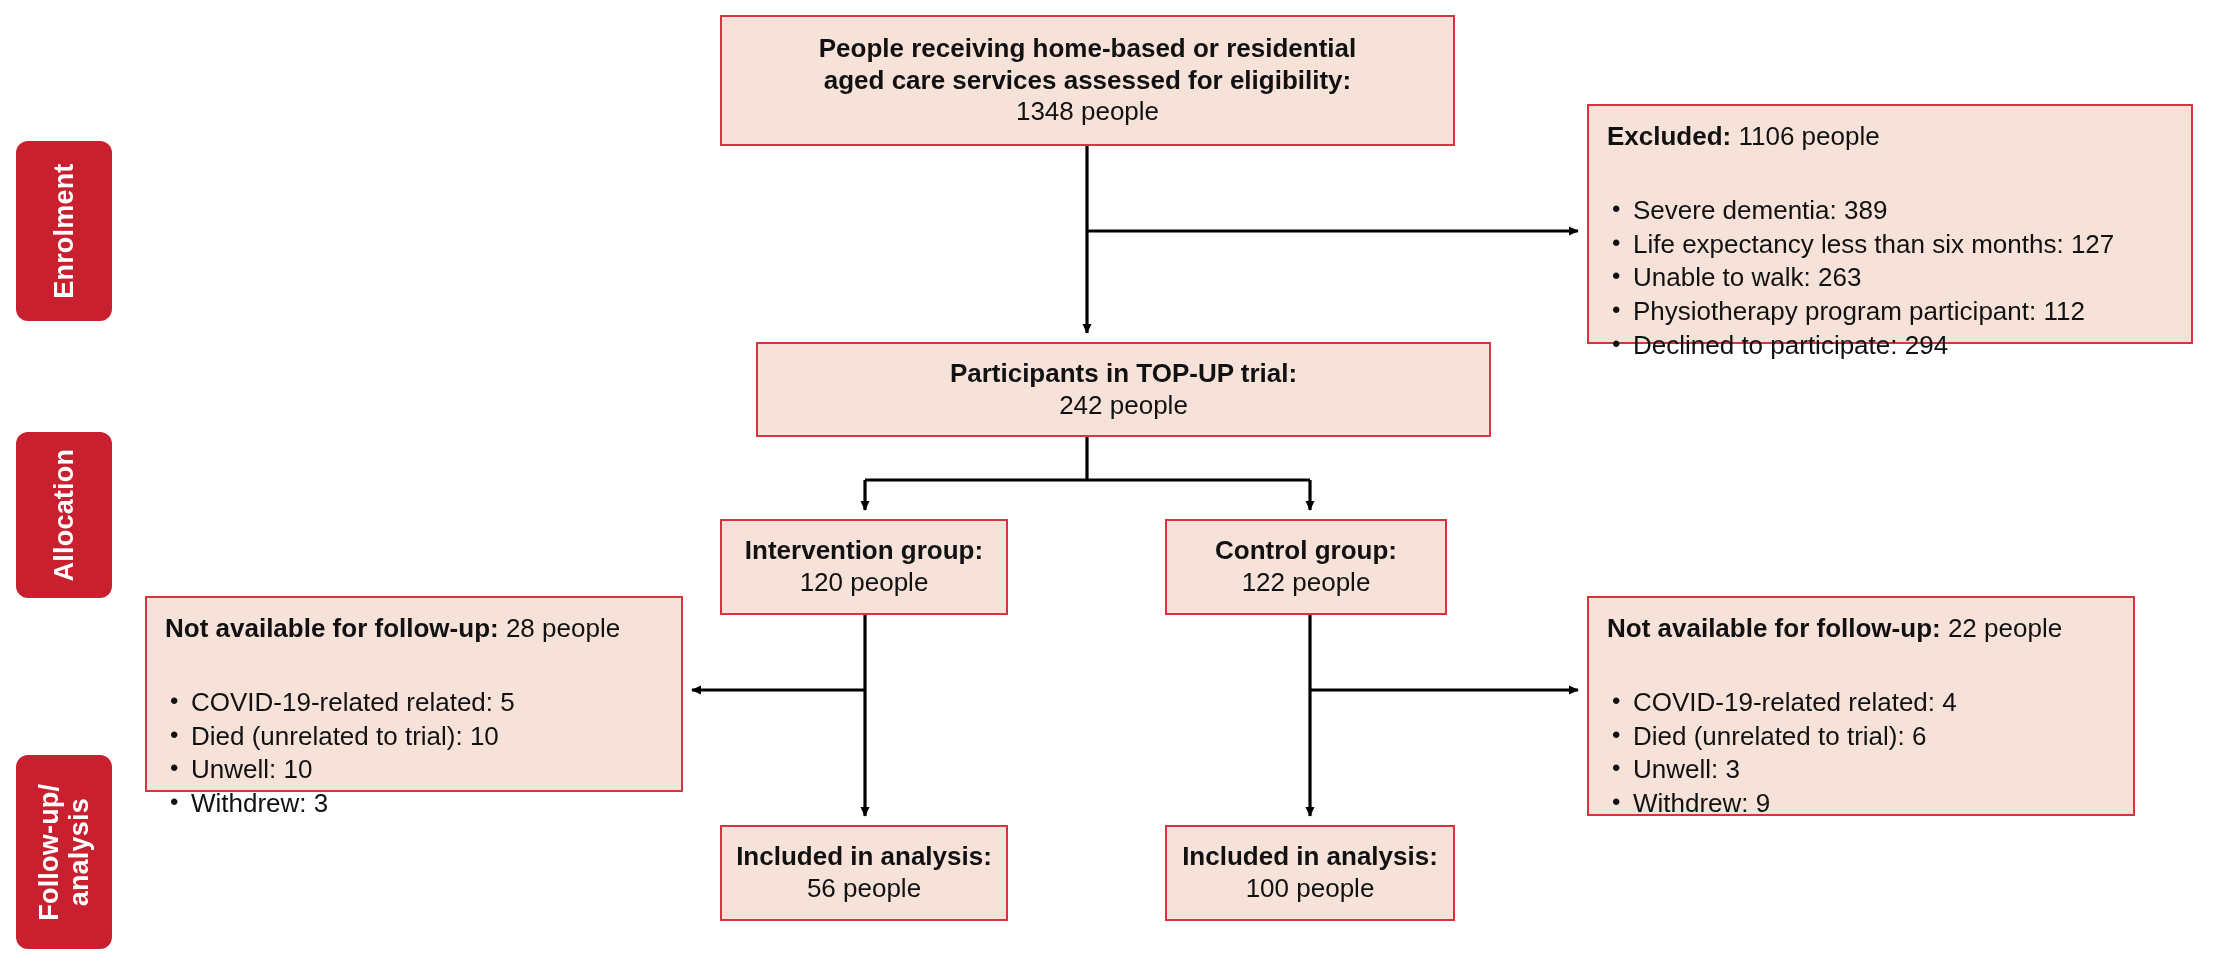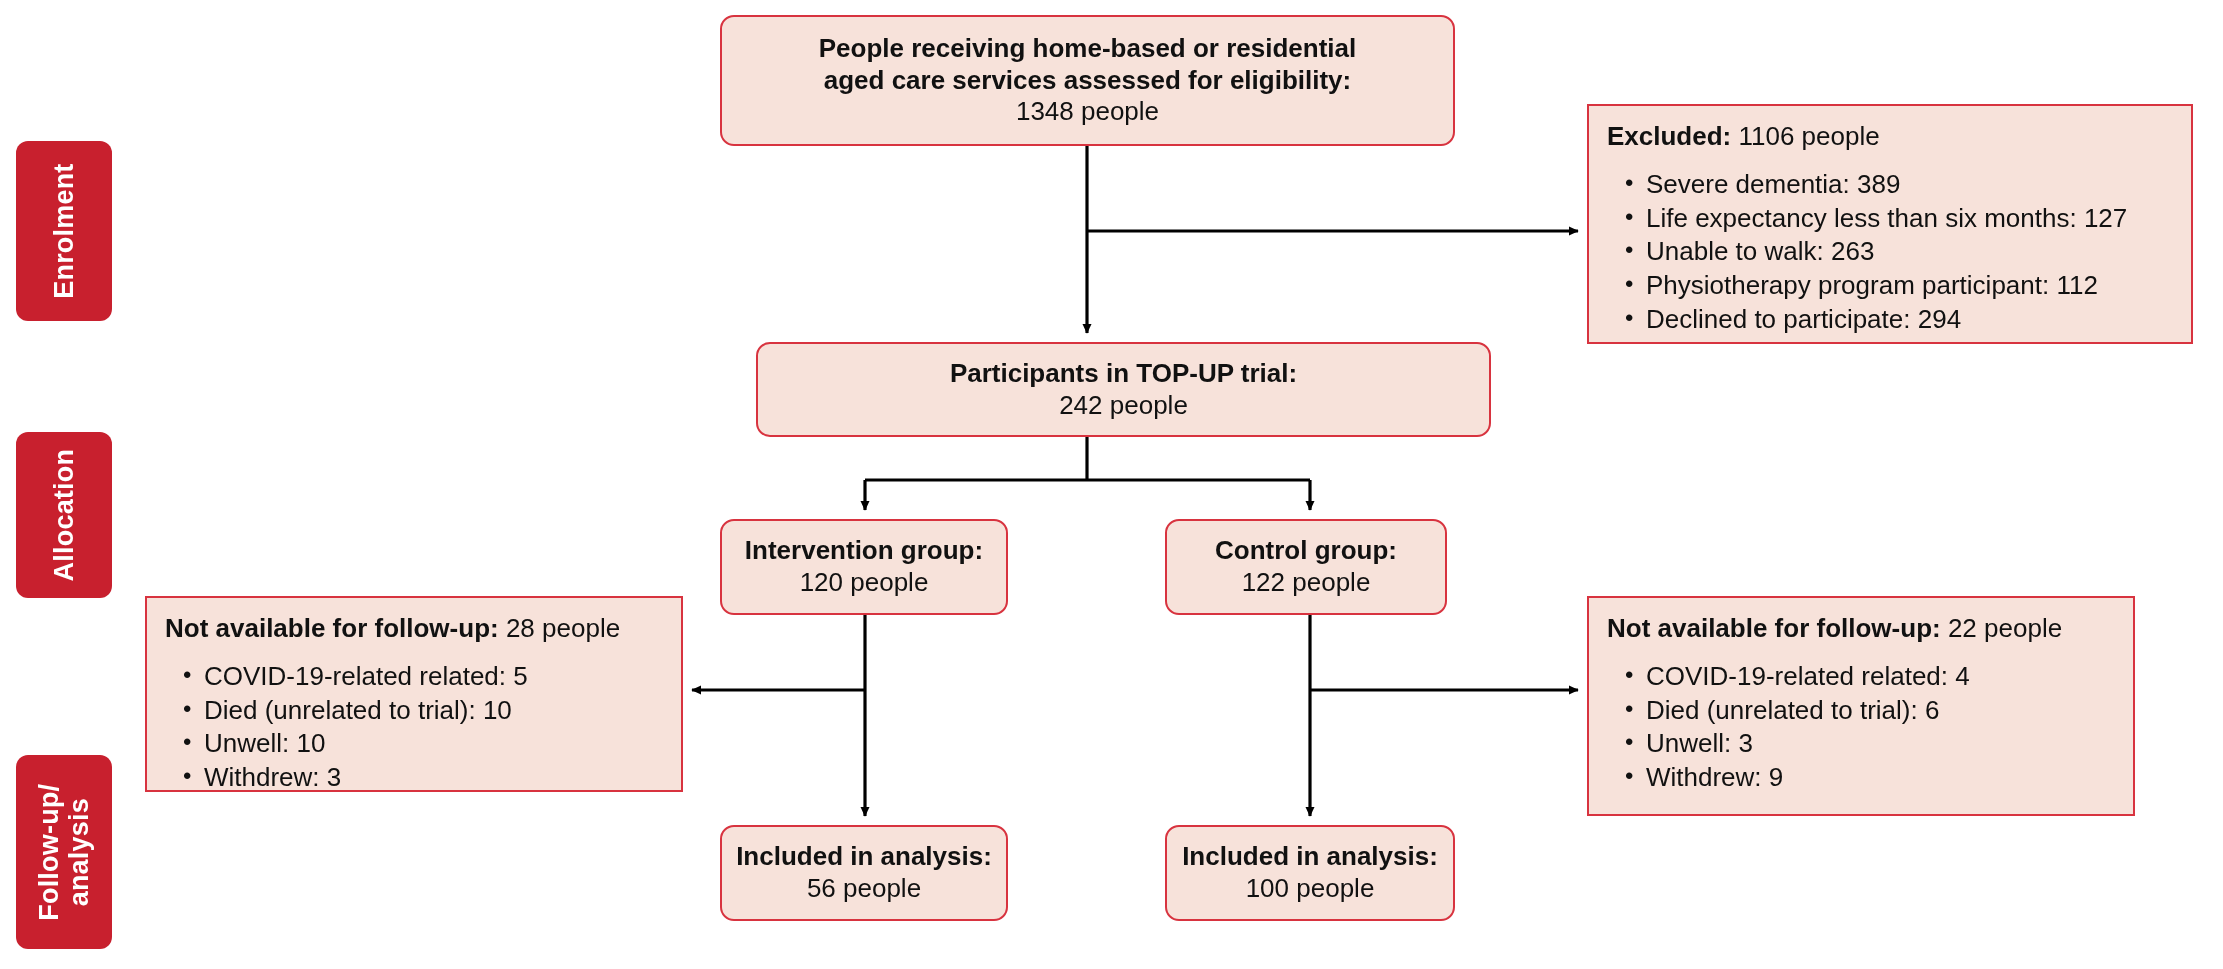--- a/index.html
+++ b/index.html
@@ -27,29 +27,29 @@
   
   .box{
     position:absolute;
     background:#F7E2DA;
     border:2px solid #D8333F;
     box-sizing:border-box;
     display:flex;
     flex-direction:column;
     justify-content:center;
   }
-  .box.center{align-items:center;text-align:center;border-radius:14px;}
+  .box.center{align-items:center;text-align:center;}
   .box .ln{font-size:26px;color:#111;line-height:1.22;}
   .box .ln.b{font-weight:700;}
 
   
-  .box.list{justify-content:flex-start;padding:14px 18px 2px 18px;}
+  .box.list{justify-content:flex-start;padding:14px 18px 2px 18px;gap:39px;}
   .box.list .hdr{font-size:26px;color:#111;line-height:1.26;margin-bottom:2px;}
   .box.list .hdr b{font-weight:700;}
-  .box.list ul{list-style:none;margin:13px;padding:0;}
+  .box.list ul{list-style:none;margin:0;padding:0;}
   .box.list li{
     font-size:26px;color:#111;line-height:1.30;
     padding-left:26px;position:relative;
   }
   .box.list li:before{
     content:"\2022";
     position:absolute;left:5px;top:-1px;font-size:24px;
   }
 
   

